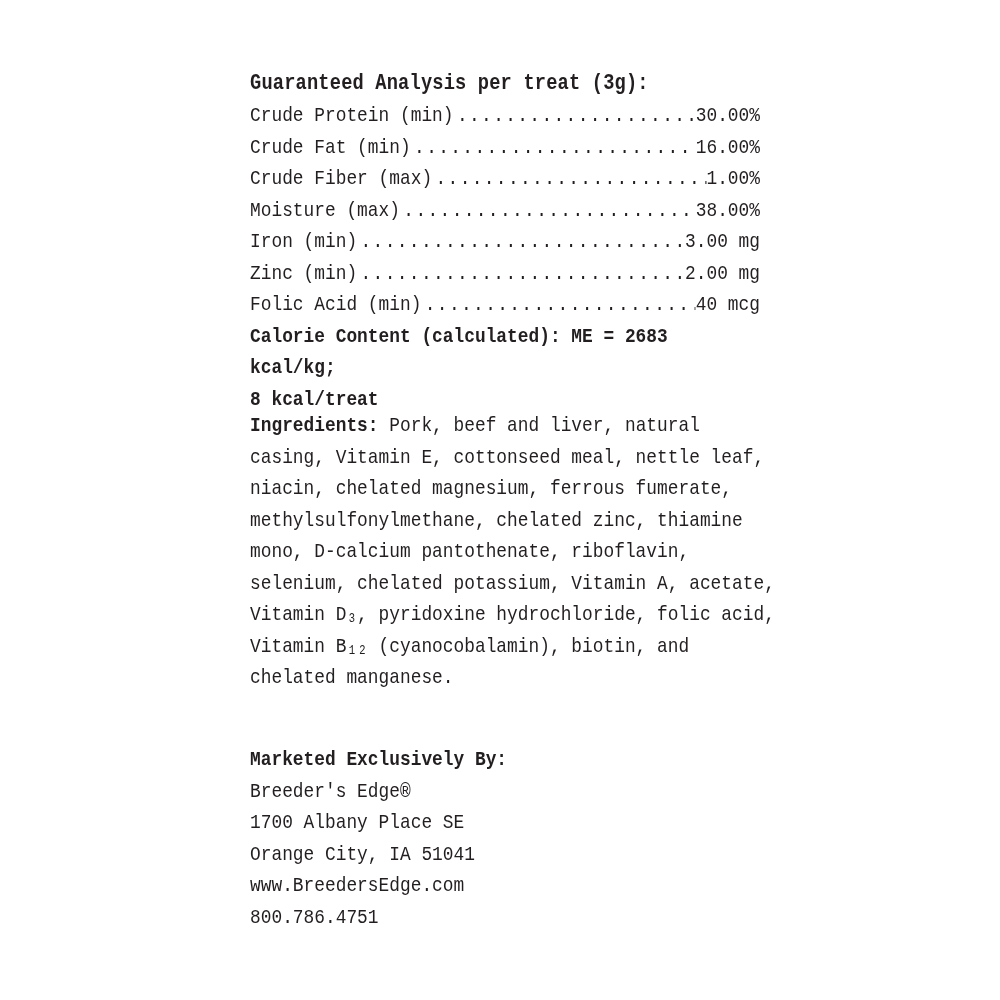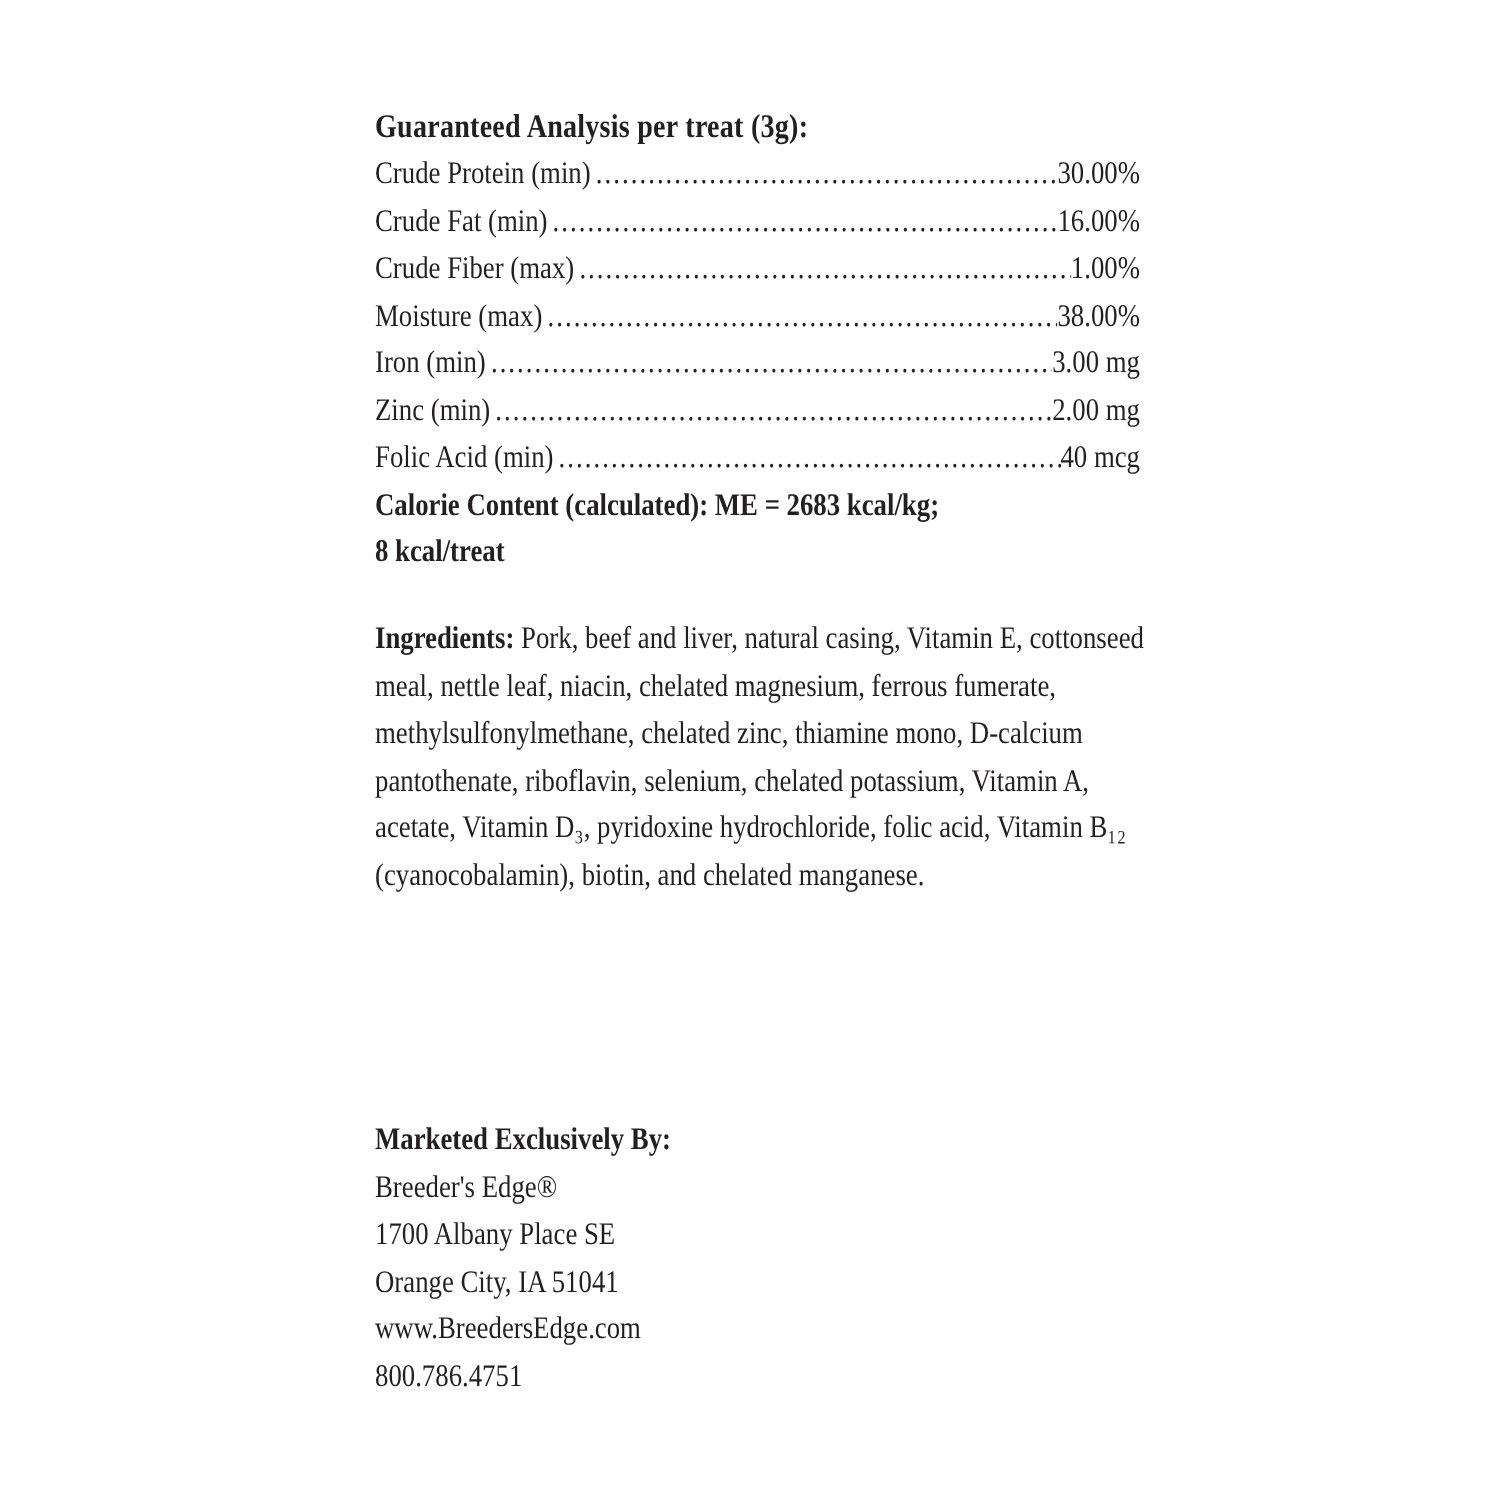--- a/index.html
+++ b/index.html
@@ -6,21 +6,21 @@
     margin: 0;
     padding: 0;
     background: #ffffff;
   }
   .page {
     position: relative;
     width: 1000px;
     height: 1000px;
     background: #ffffff;
     overflow: hidden;
-    font-family: Liberation Serif, serif;
+    font-family: Liberation Mono, monospace;
     color: #231f20;
   }
   
   .content {
     position: absolute;
     left: 250px;
     top: 0;
     width: 620px;
     height: 1000px;
     transform: scaleX(0.85);

